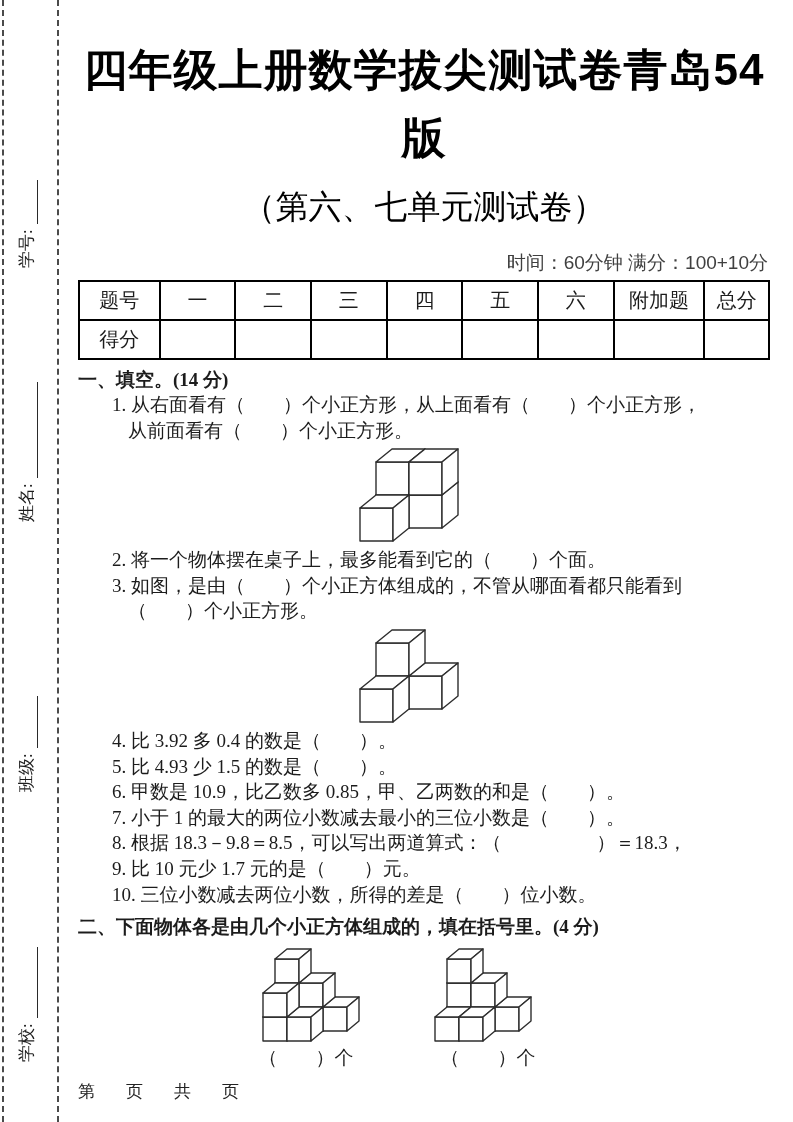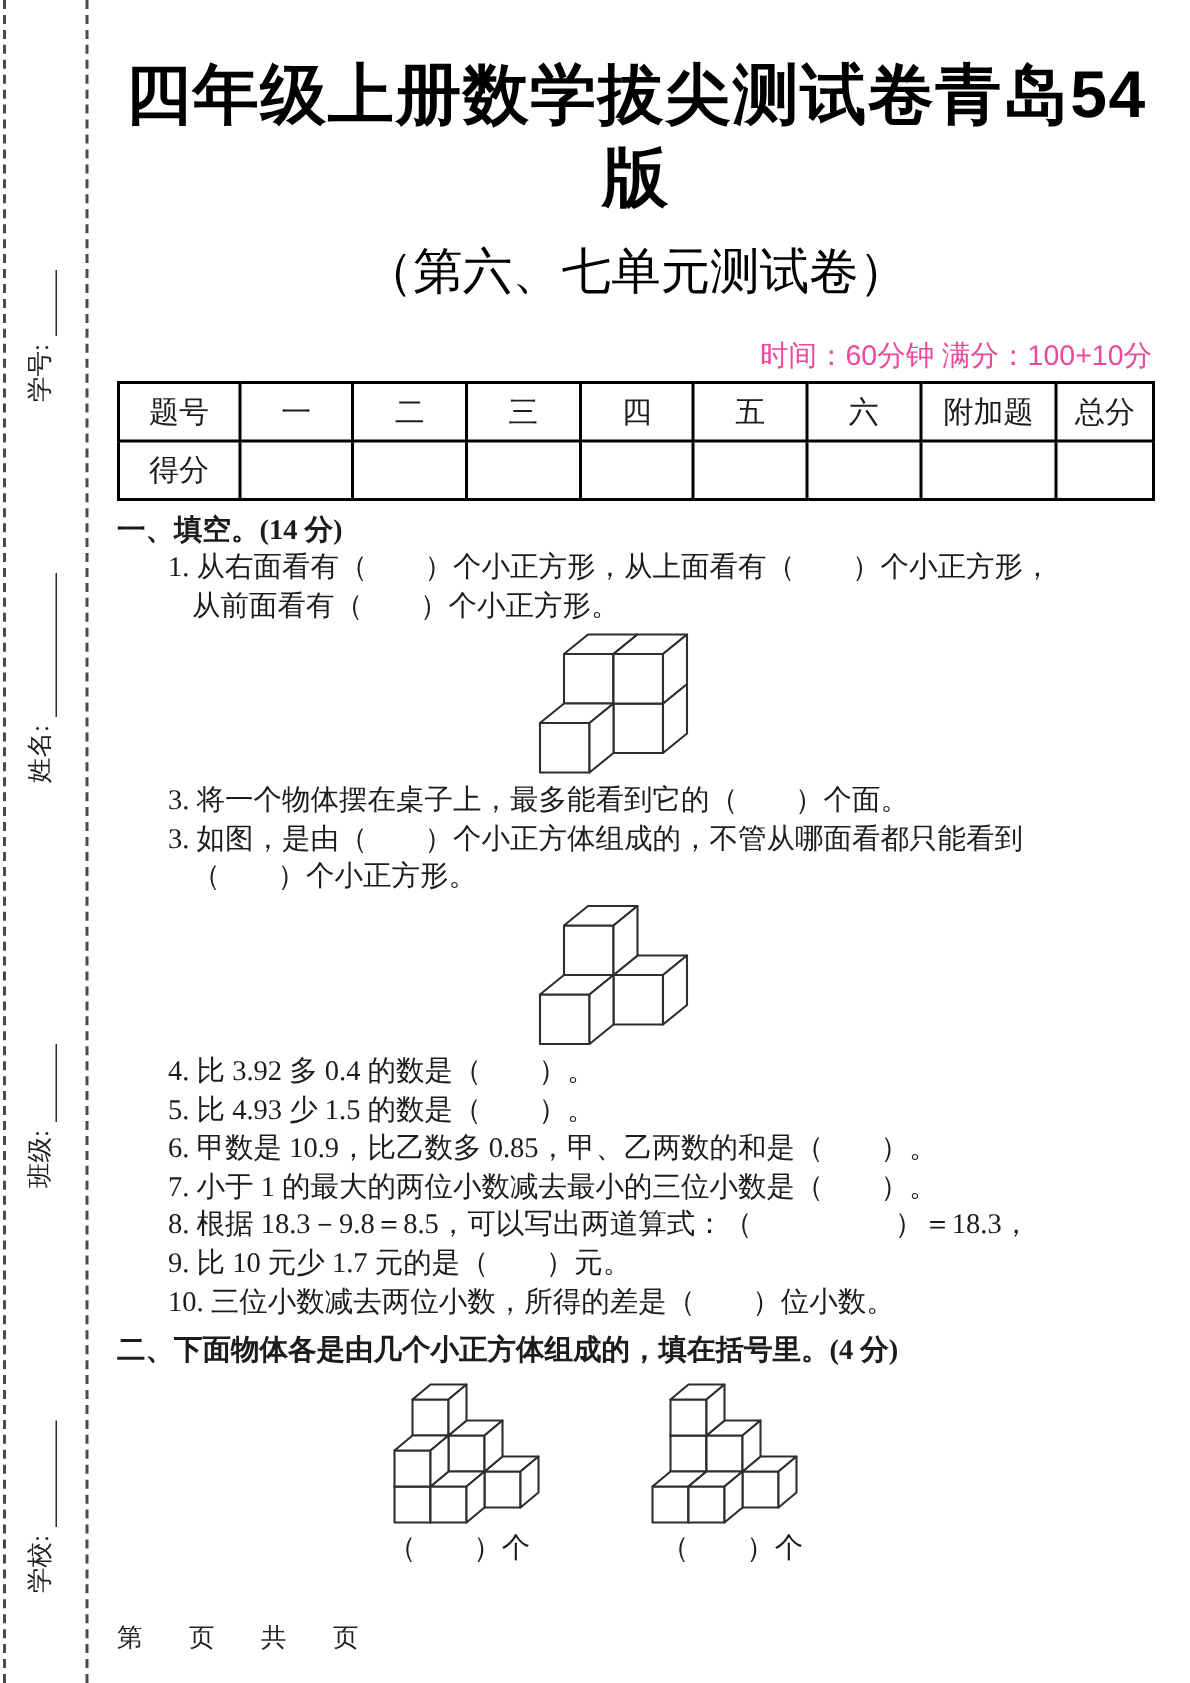--- a/index.html
+++ b/index.html
@@ -12,26 +12,26 @@
   .side-entry{position:absolute;left:16px;display:flex;align-items:flex-end;gap:5px;
               transform:rotate(-90deg);transform-origin:0 0;height:22px;
               font-size:17px;white-space:nowrap;}
   .side-entry .s-line{flex:1;border-bottom:1.6px solid #2a2a2a;height:14px;}
   .e1{top:268px;width:88px;}
   .e2{top:522px;width:140px;}
   .e3{top:792px;width:96px;}
   .e4{top:1062px;width:115px;}
   
   .content{position:absolute;left:78px;top:0;width:692px;}
-  .title{margin:36px 0 0 0;text-align:center;font-size:44px;line-height:55px;font-weight:900;
+  .title{margin:36px 0 0 0;text-align:center;font-size:44px;line-height:68px;font-weight:900;
          font-family:"Liberation Sans",sans-serif;letter-spacing:1px;color:#000;}
   .subtitle{margin:14px 0 0 0;text-align:center;font-size:33px;line-height:42px;font-weight:normal;
             font-family:"Liberation Sans",sans-serif;color:#000;}
   .info{margin:22px 2px 4px 0;text-align:right;font-size:19px;
-        font-family:"Liberation Sans",sans-serif;color:#ec4899;}
+        font-family:"Liberation Sans",sans-serif;color:#404040;}
   table.score{width:100%;border-collapse:collapse;table-layout:fixed;}
   table.score td{border:2px solid #000;height:37px;text-align:center;font-size:20px;padding:0;}
   .sec-head{margin-top:7px;font-size:19px;font-weight:bold;line-height:25px;}
   .line{font-size:19px;line-height:25.6px;}
   .i1{margin-left:34px;}
   .i2{margin-left:50px;}
   .fig-row{text-align:center;margin:4px 30px 4px 0;}
   .figs2-row{display:flex;justify-content:center;gap:72px;margin:8px 54px 0 0;}
   .labels2-row{display:flex;justify-content:center;gap:72px;margin:2px 54px 0 0;}
   .labels2-row span{display:inline-block;width:110px;text-align:center;font-size:19px;}
@@ -126,21 +126,21 @@
           <polygon points="49,-79 65,-92 65,-59 49,-46" fill="#ffffff" stroke="#2e2e2e" stroke-width="1.4" stroke-linejoin="round"></polygon>
           <polygon points="49,-46 49,-79 82,-79 82,-46" fill="#ffffff" stroke="#2e2e2e" stroke-width="1.4" stroke-linejoin="round"></polygon>
           <polygon points="49,-79 65,-92 98,-92 82,-79" fill="#ffffff" stroke="#2e2e2e" stroke-width="1.4" stroke-linejoin="round"></polygon>
           <polygon points="82,-79 98,-92 98,-59 82,-46" fill="#ffffff" stroke="#2e2e2e" stroke-width="1.4" stroke-linejoin="round"></polygon>
           <polygon points="0,0 0,-33 33,-33 33,0" fill="#ffffff" stroke="#2e2e2e" stroke-width="1.4" stroke-linejoin="round"></polygon>
           <polygon points="0,-33 16,-46 49,-46 33,-33" fill="#ffffff" stroke="#2e2e2e" stroke-width="1.4" stroke-linejoin="round"></polygon>
           <polygon points="33,-33 49,-46 49,-13 33,0" fill="#ffffff" stroke="#2e2e2e" stroke-width="1.4" stroke-linejoin="round"></polygon>
         </svg>
     </div>
 
-    <div class="line i1">3. 将一个物体摆在桌子上，最多能看到它的（　　）个面。</div>
+    <div class="line i1">2. 将一个物体摆在桌子上，最多能看到它的（　　）个面。</div>
     <div class="line i1">3. 如图，是由（　　）个小正方体组成的，不管从哪面看都只能看到</div>
     <div class="line i2">（　　）个小正方形。</div>
 
     <div class="fig-row">
       <svg class="cubes" viewBox="-2 -94 102 96" width="102" height="96">
           <polygon points="16,-13 16,-46 49,-46 49,-13" fill="#ffffff" stroke="#2e2e2e" stroke-width="1.4" stroke-linejoin="round"></polygon>
           <polygon points="16,-46 32,-59 65,-59 49,-46" fill="#ffffff" stroke="#2e2e2e" stroke-width="1.4" stroke-linejoin="round"></polygon>
           <polygon points="49,-46 65,-59 65,-26 49,-13" fill="#ffffff" stroke="#2e2e2e" stroke-width="1.4" stroke-linejoin="round"></polygon>
           <polygon points="49,-13 49,-46 82,-46 82,-13" fill="#ffffff" stroke="#2e2e2e" stroke-width="1.4" stroke-linejoin="round"></polygon>
           <polygon points="49,-46 65,-59 98,-59 82,-46" fill="#ffffff" stroke="#2e2e2e" stroke-width="1.4" stroke-linejoin="round"></polygon>

